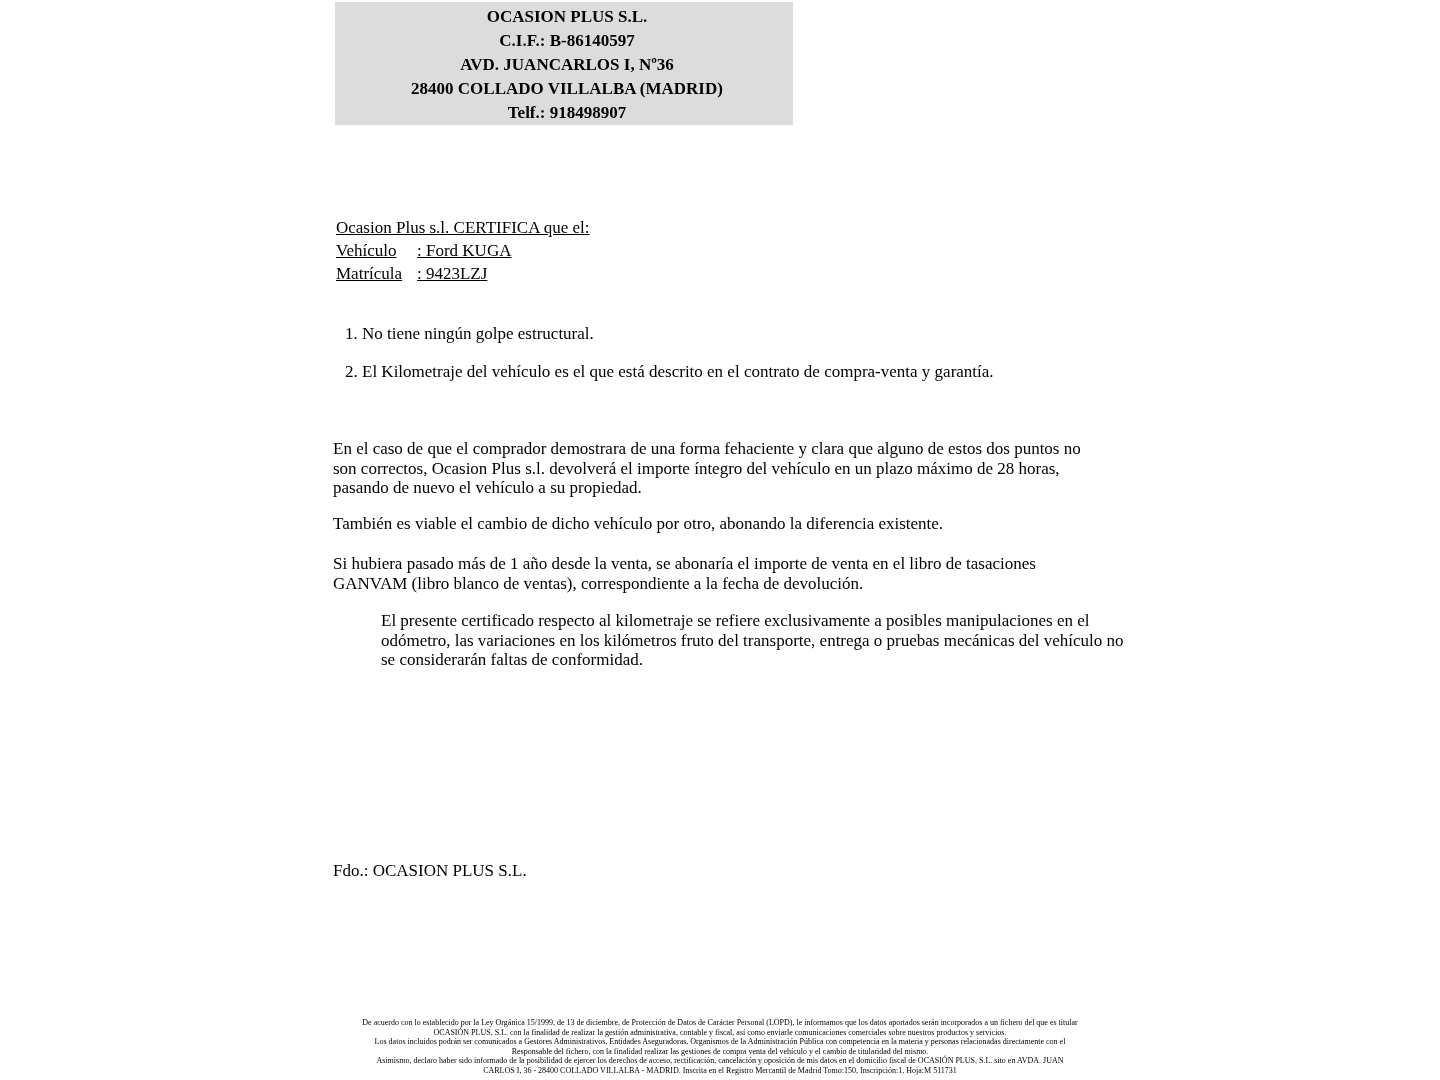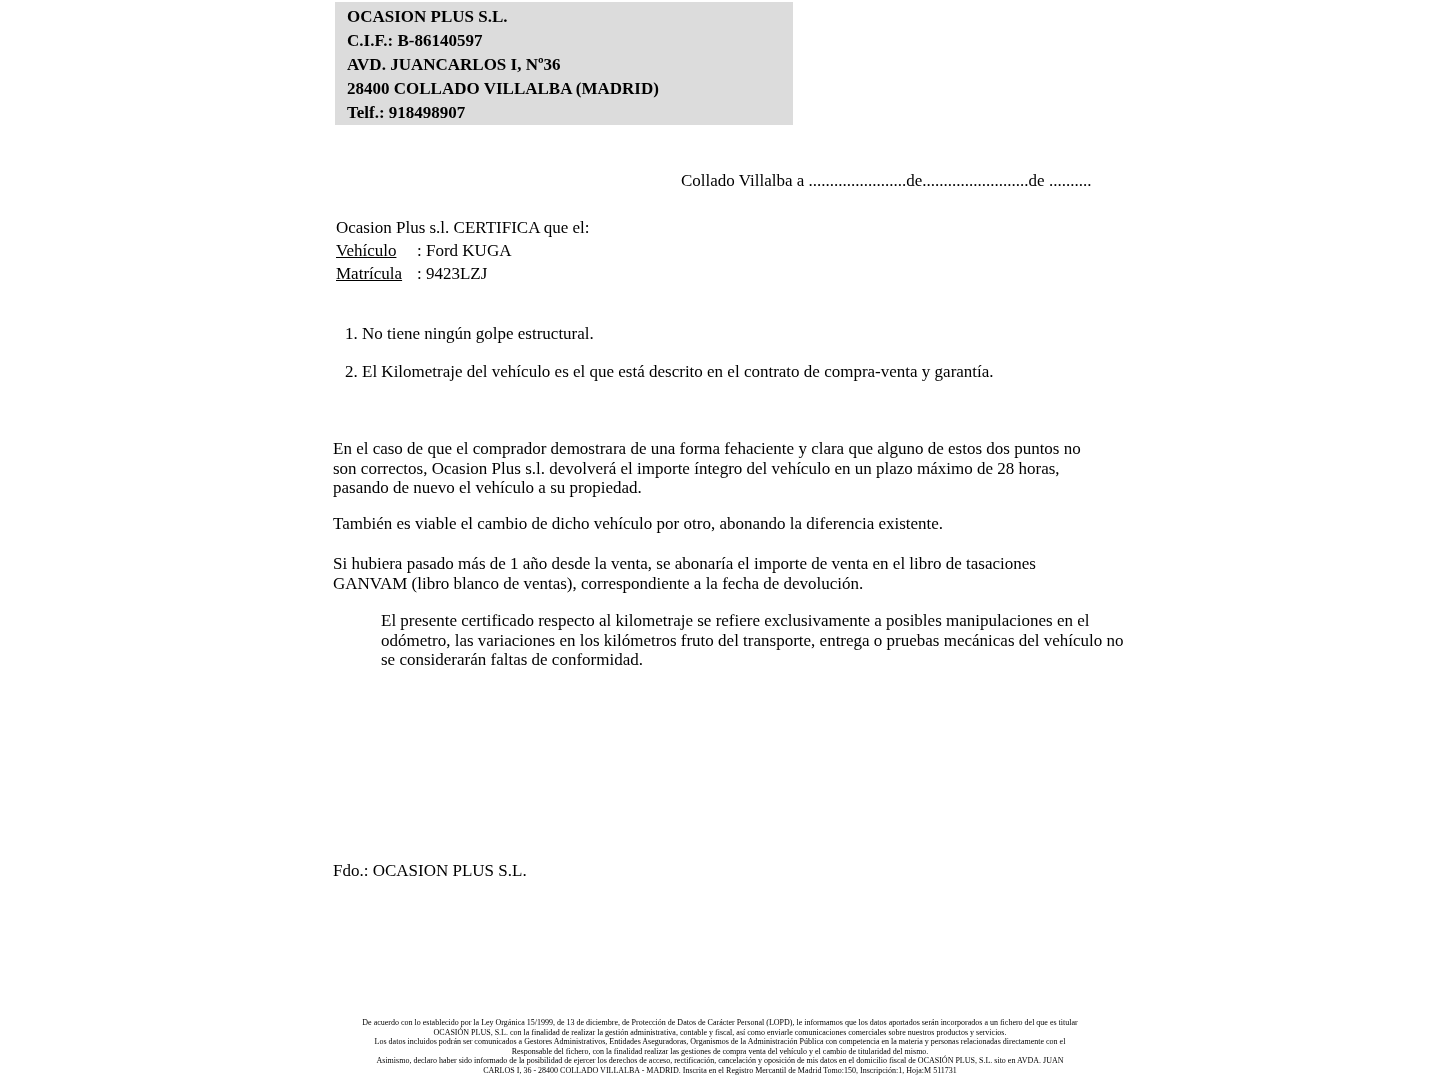--- a/index.html
+++ b/index.html
@@ -18,20 +18,21 @@
   }
   .header-box {
     position: absolute;
     left: 335px;
     top: 2px;
     width: 458px;
     height: 123px;
     background: #dcdcdc;
     box-sizing: border-box;
     padding: 3px 6px 0 12px;
+    text-align: center;
   }
   .header-line {
     font-size: 17px;
     line-height: 24px;
     font-weight: bold;
     white-space: nowrap;
   }
   .date-line {
     position: absolute;
     left: 681px;
@@ -39,20 +40,21 @@
     font-size: 17px;
     line-height: 20px;
     white-space: nowrap;
   }
   .cert-block {
     position: absolute;
     left: 336px;
     top: 216px;
     font-size: 17px;
     line-height: 23px;
+    text-decoration: underline;
   }
   .cert-label {
     display: inline-block;
     width: 81px;
     text-decoration: underline;
   }
   .item {
     position: absolute;
     left: 345px;
     font-size: 17px;
@@ -100,21 +102,20 @@
 <div class="page">
 
   <div class="header-box" style="background: rgb(220, 220, 220);">
     <div class="header-line">OCASION PLUS S.L.</div>
     <div class="header-line">C.I.F.: B-86140597</div>
     <div class="header-line">AVD. JUANCARLOS I, Nº36</div>
     <div class="header-line">28400 COLLADO VILLALBA (MADRID)</div>
     <div class="header-line">Telf.: 918498907</div>
   </div>
 
-  <div class="date-line">Collado Villalba a .......................de.........................de ..........</div>
 
   <div class="cert-block">
     <div>Ocasion Plus s.l. CERTIFICA que el:</div>
     <div class="cert-row"><span class="cert-label">Vehículo</span><span>: Ford KUGA</span></div>
     <div class="cert-row"><span class="cert-label">Matrícula</span><span>: 9423LZJ</span></div>
   </div>
 
   <div class="item item-1">1. No tiene ningún golpe estructural.</div>
   <div class="item item-2">2. El Kilometraje del vehículo es el que está descrito en el contrato de compra-venta y garantía.</div>
 

